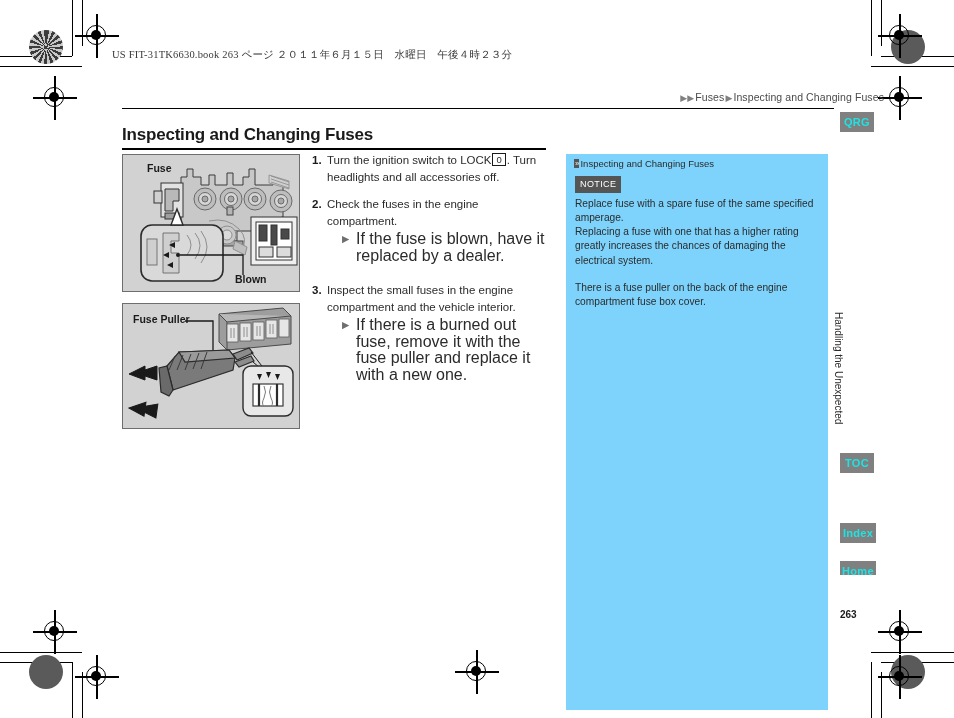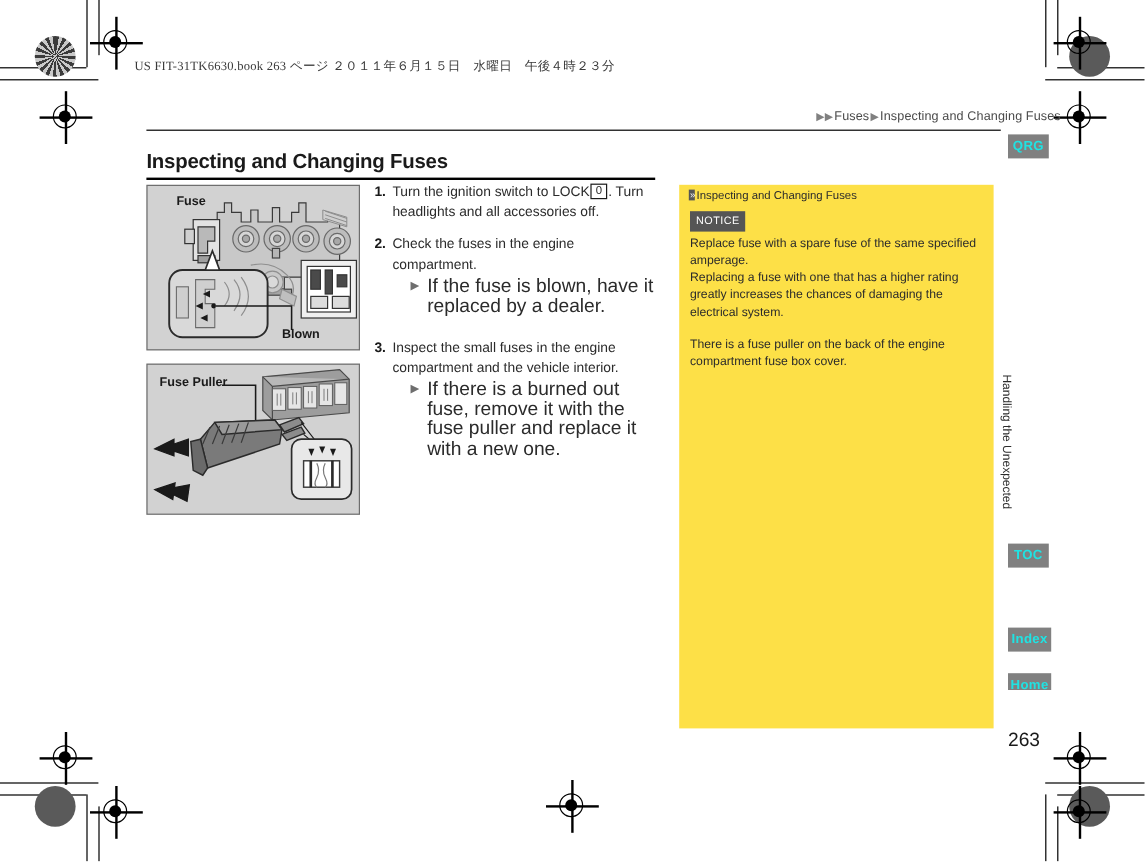--- a/index.html
+++ b/index.html
@@ -194,22 +194,22 @@
     line-height: 16.5px;
     color: #2b2b2b;
   }
 
   
   #notice-panel {
     position: absolute;
     left: 566px;
     top: 154px;
     width: 262px;
-    height: 453px;
-    background: #fde047;
+    height: 556px;
+    background: #7dd3fc;
   }
   .notice-head {
     position: absolute;
     left: 8px;
     top: 4px;
     font-size: 9.5px;
     color: #2b2b2b;
     white-space: nowrap;
   }
   .notice-head .marker {
@@ -270,22 +270,22 @@
     color: #2b2b2b;
     white-space: nowrap;
     transform-origin: left top;
     transform: rotate(90deg) translateX(0);
   }
 
   .page-num {
     position: absolute;
     left: 840px;
     top: 609px;
-    font-size: 16px;
-    font-weight: normal;
+    font-size: 10px;
+    font-weight: bold;
     color: #1a1a1a;
   }
 
   svg { display: block; }
 </style>
 </head>
 <body>
 
 <div id="page">
 

